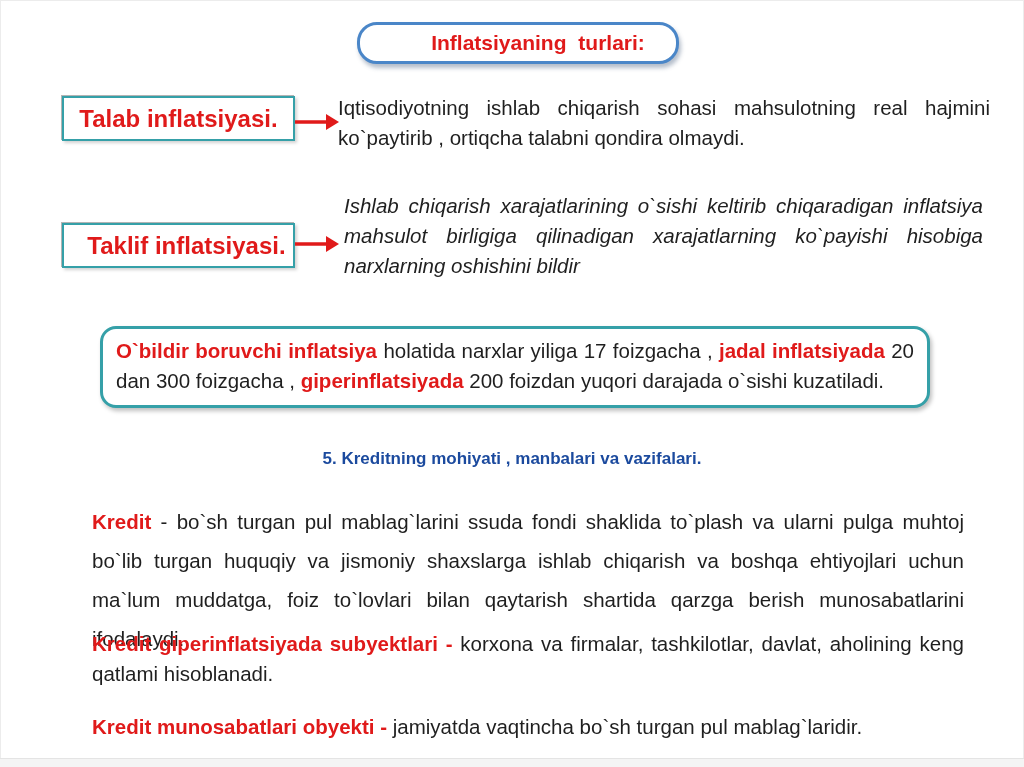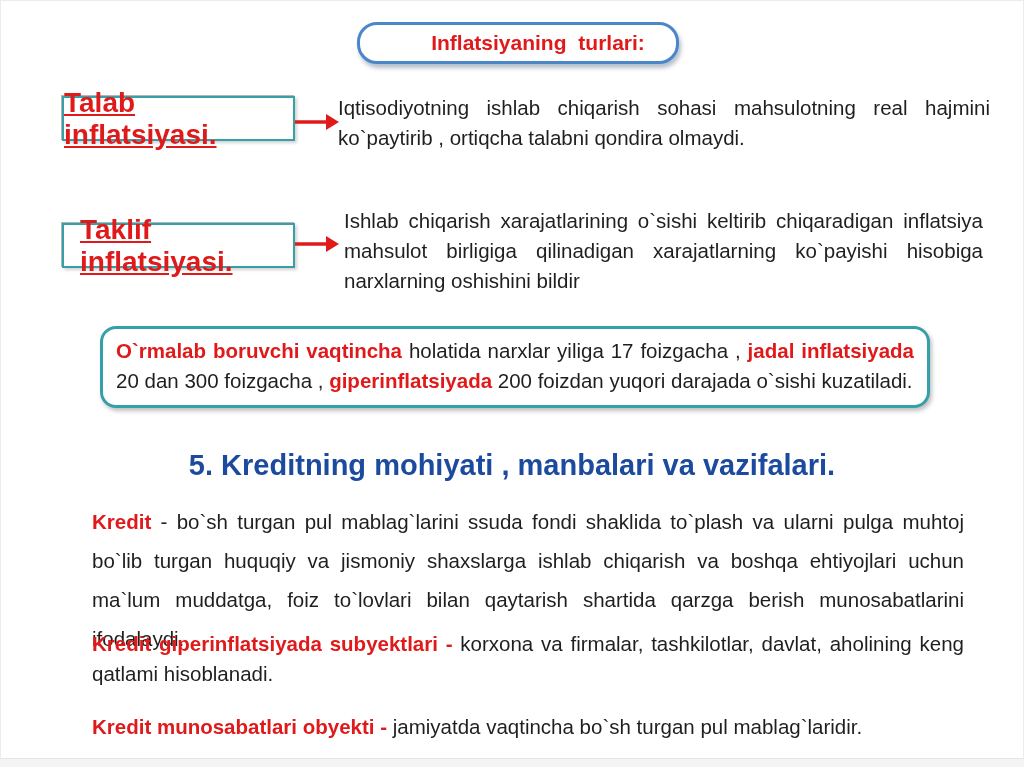--- a/index.html
+++ b/index.html
@@ -28,43 +28,43 @@
     display:flex;align-items:center;justify-content:center;
     background:#fff;border:3px solid var(--blue-border);border-radius:20px;
     box-shadow:2px 4px 4px rgba(90,110,140,.45);
     font-size:21px;font-weight:700;color:var(--red);word-spacing:6px;padding-left:40px;
   }
   .label-box{
     position:absolute;left:62px;width:233px;height:45px;
     display:flex;align-items:center;justify-content:center;
     background:#fff;border:2px solid var(--teal);
     box-shadow:-1px -1px 0 rgba(90,90,90,.45),2px 2px 3px rgba(0,0,0,.18);
-    font-size:28px;font-weight:700;color:var(--red);text-decoration:underline;
+    font-size:24px;font-weight:700;color:var(--red);
   }
   .label-box.demand{top:96px;}
   .label-box.supply{top:223px;padding-left:16px;}
   .arrow{position:absolute;width:46px;height:24px;}
   .arrow.a1{left:294px;top:110px;}
   .arrow.a2{left:294px;top:232px;}
   .para{
     position:absolute;margin:8px;font-size:20.5px;line-height:30px;
     text-align:justify;color:var(--text);
   }
   .para.demand-desc{left:330px;top:85px;width:652px;}
-  .para.supply-desc{left:336px;top:198px;width:639px;}
+  .para.supply-desc{left:336px;top:183px;width:639px;font-style:italic;}
   .rates-box{
     position:absolute;left:100px;top:326px;width:830px;
     background:#fff;border:3px solid var(--teal);border-radius:16px;
     box-shadow:2px 3px 4px rgba(0,0,0,.25);
     padding:7px 13px 9px;
     font-size:20.5px;line-height:30px;text-align:justify;
   }
   .heading{
     position:absolute;left:0;top:449px;width:100%;margin:0;
-    text-align:center;font-size:29px;font-weight:700;color:var(--heading-blue);
+    text-align:center;font-size:17px;font-weight:700;color:var(--heading-blue);
   }
   .para.credit-def{left:84px;top:494px;width:872px;line-height:39px;}
   .para.credit-subj{left:84px;top:621px;width:872px;}
   .para.credit-obj{left:84px;top:704px;width:930px;text-align:left;white-space:nowrap;}
   .em-red{color:var(--red);font-weight:700;}
 </style>
 </head>
 <body>
 
 <div class="frame"></div>
@@ -85,21 +85,21 @@
 <div class="label-box supply">
   <span>Taklif inflatsiyasi.</span>
 </div>
 <svg class="arrow a2" viewBox="0 0 46 24">
   <line x1="1" y1="12" x2="34" y2="12" stroke="var(--red)" stroke-width="3.6"></line>
   <polygon points="32,4 45,12 32,20" fill="var(--red)"></polygon>
 </svg>
 <p class="para supply-desc">Ishlab chiqarish xarajatlarining o`sishi keltirib chiqaradigan inflatsiya mahsulot birligiga qilinadigan xarajatlarning ko`payishi hisobiga narxlarning oshishini bildir</p>
 
 <div class="rates-box">
-  <span><span class="em-red">O`rmalab boruvchi vaqtincha</span><span> holatida narxlar yiliga 17 foizgacha , </span><span class="em-red">jadal inflatsiyada</span><span> 20 dan 300 foizgacha , </span><span class="em-red">giperinflatsiyada</span><span> 200 foizdan yuqori darajada o`sishi kuzatiladi.</span></span>
+  <span><span class="em-red">O`bildir boruvchi inflatsiya</span><span> holatida narxlar yiliga 17 foizgacha , </span><span class="em-red">jadal inflatsiyada</span><span> 20 dan 300 foizgacha , </span><span class="em-red">giperinflatsiyada</span><span> 200 foizdan yuqori darajada o`sishi kuzatiladi.</span></span>
 </div>
 
 <h2 class="heading">5. Kreditning mohiyati , manbalari va vazifalari.</h2>
 
 <p class="para credit-def"><span class="em-red">Kredit</span><span> - bo`sh turgan pul mablag`larini ssuda fondi shaklida to`plash va ularni pulga muhtoj bo`lib turgan huquqiy va jismoniy shaxslarga ishlab chiqarish va boshqa ehtiyojlari uchun ma`lum muddatga, foiz to`lovlari bilan qaytarish shartida qarzga berish munosabatlarini ifodalaydi.</span></p>
 
 <p class="para credit-subj"><span class="em-red">Kredit giperinflatsiyada subyektlari</span><span class="em-red"> - </span><span>korxona va firmalar, tashkilotlar, davlat, aholining keng qatlami hisoblanadi.</span></p>
 
 <p class="para credit-obj"><span class="em-red">Kredit munosabatlari obyekti</span><span class="em-red"> - </span><span>jamiyatda vaqtincha bo`sh turgan pul mablag`laridir.</span></p>
 

